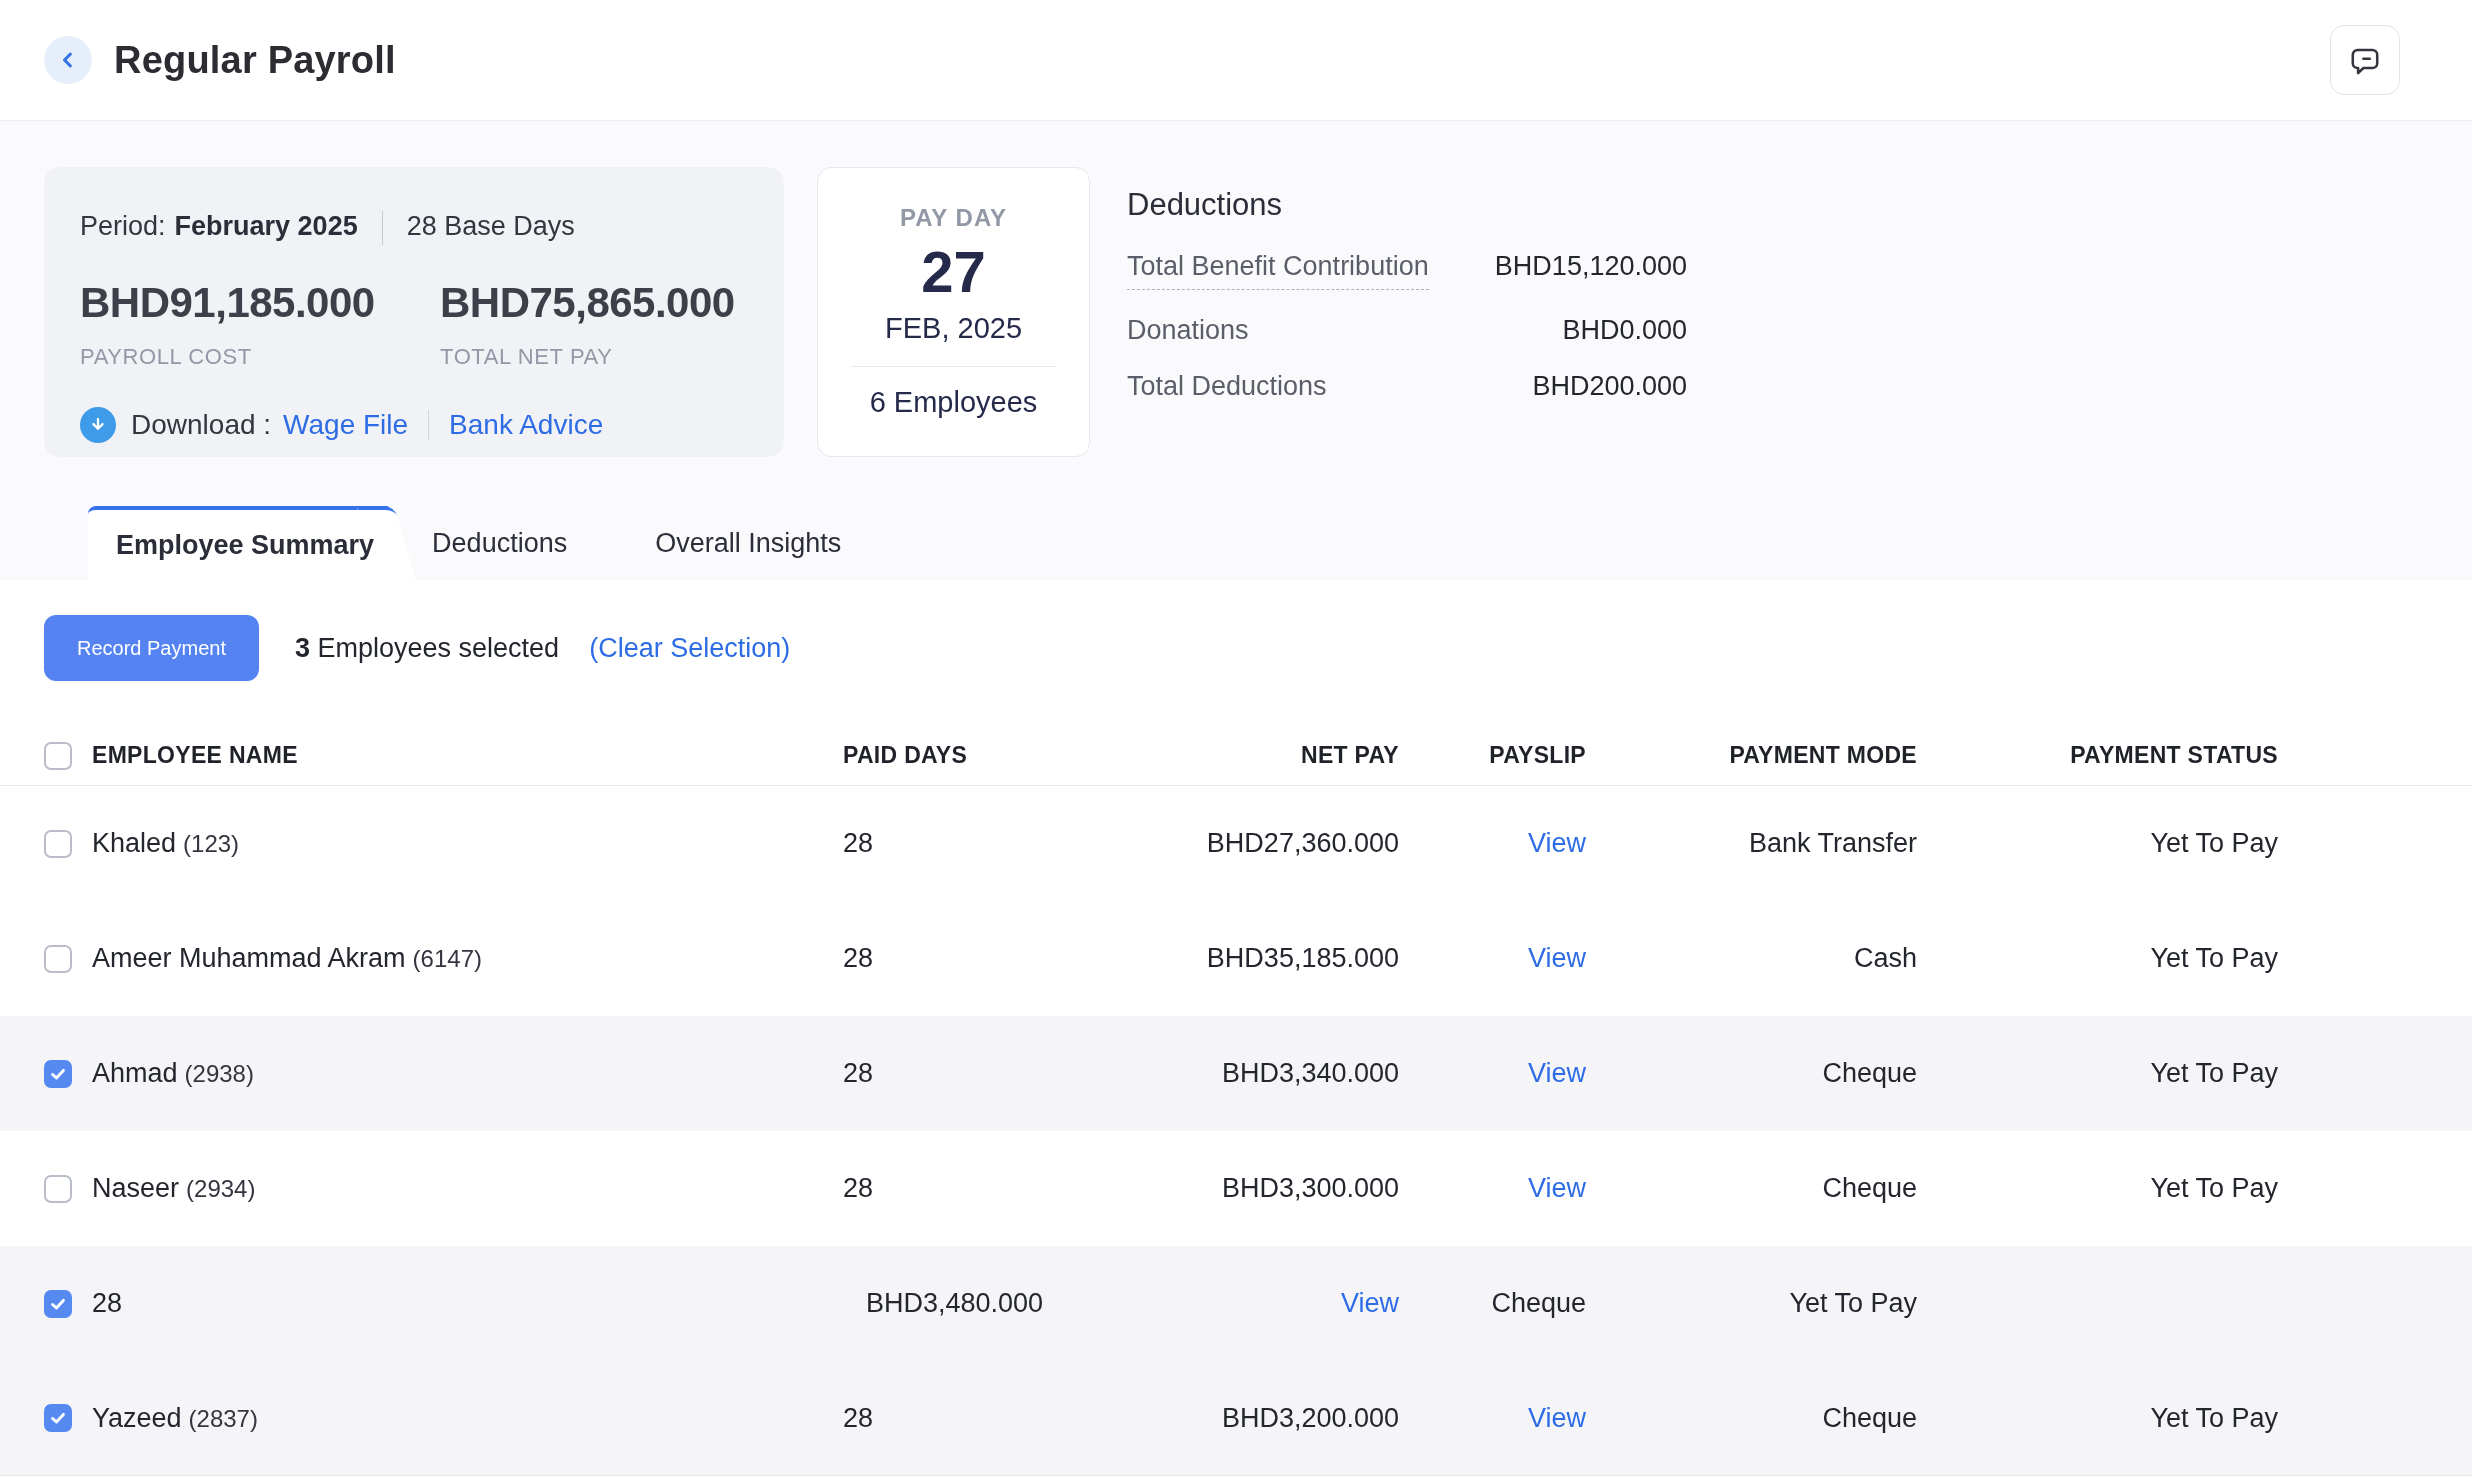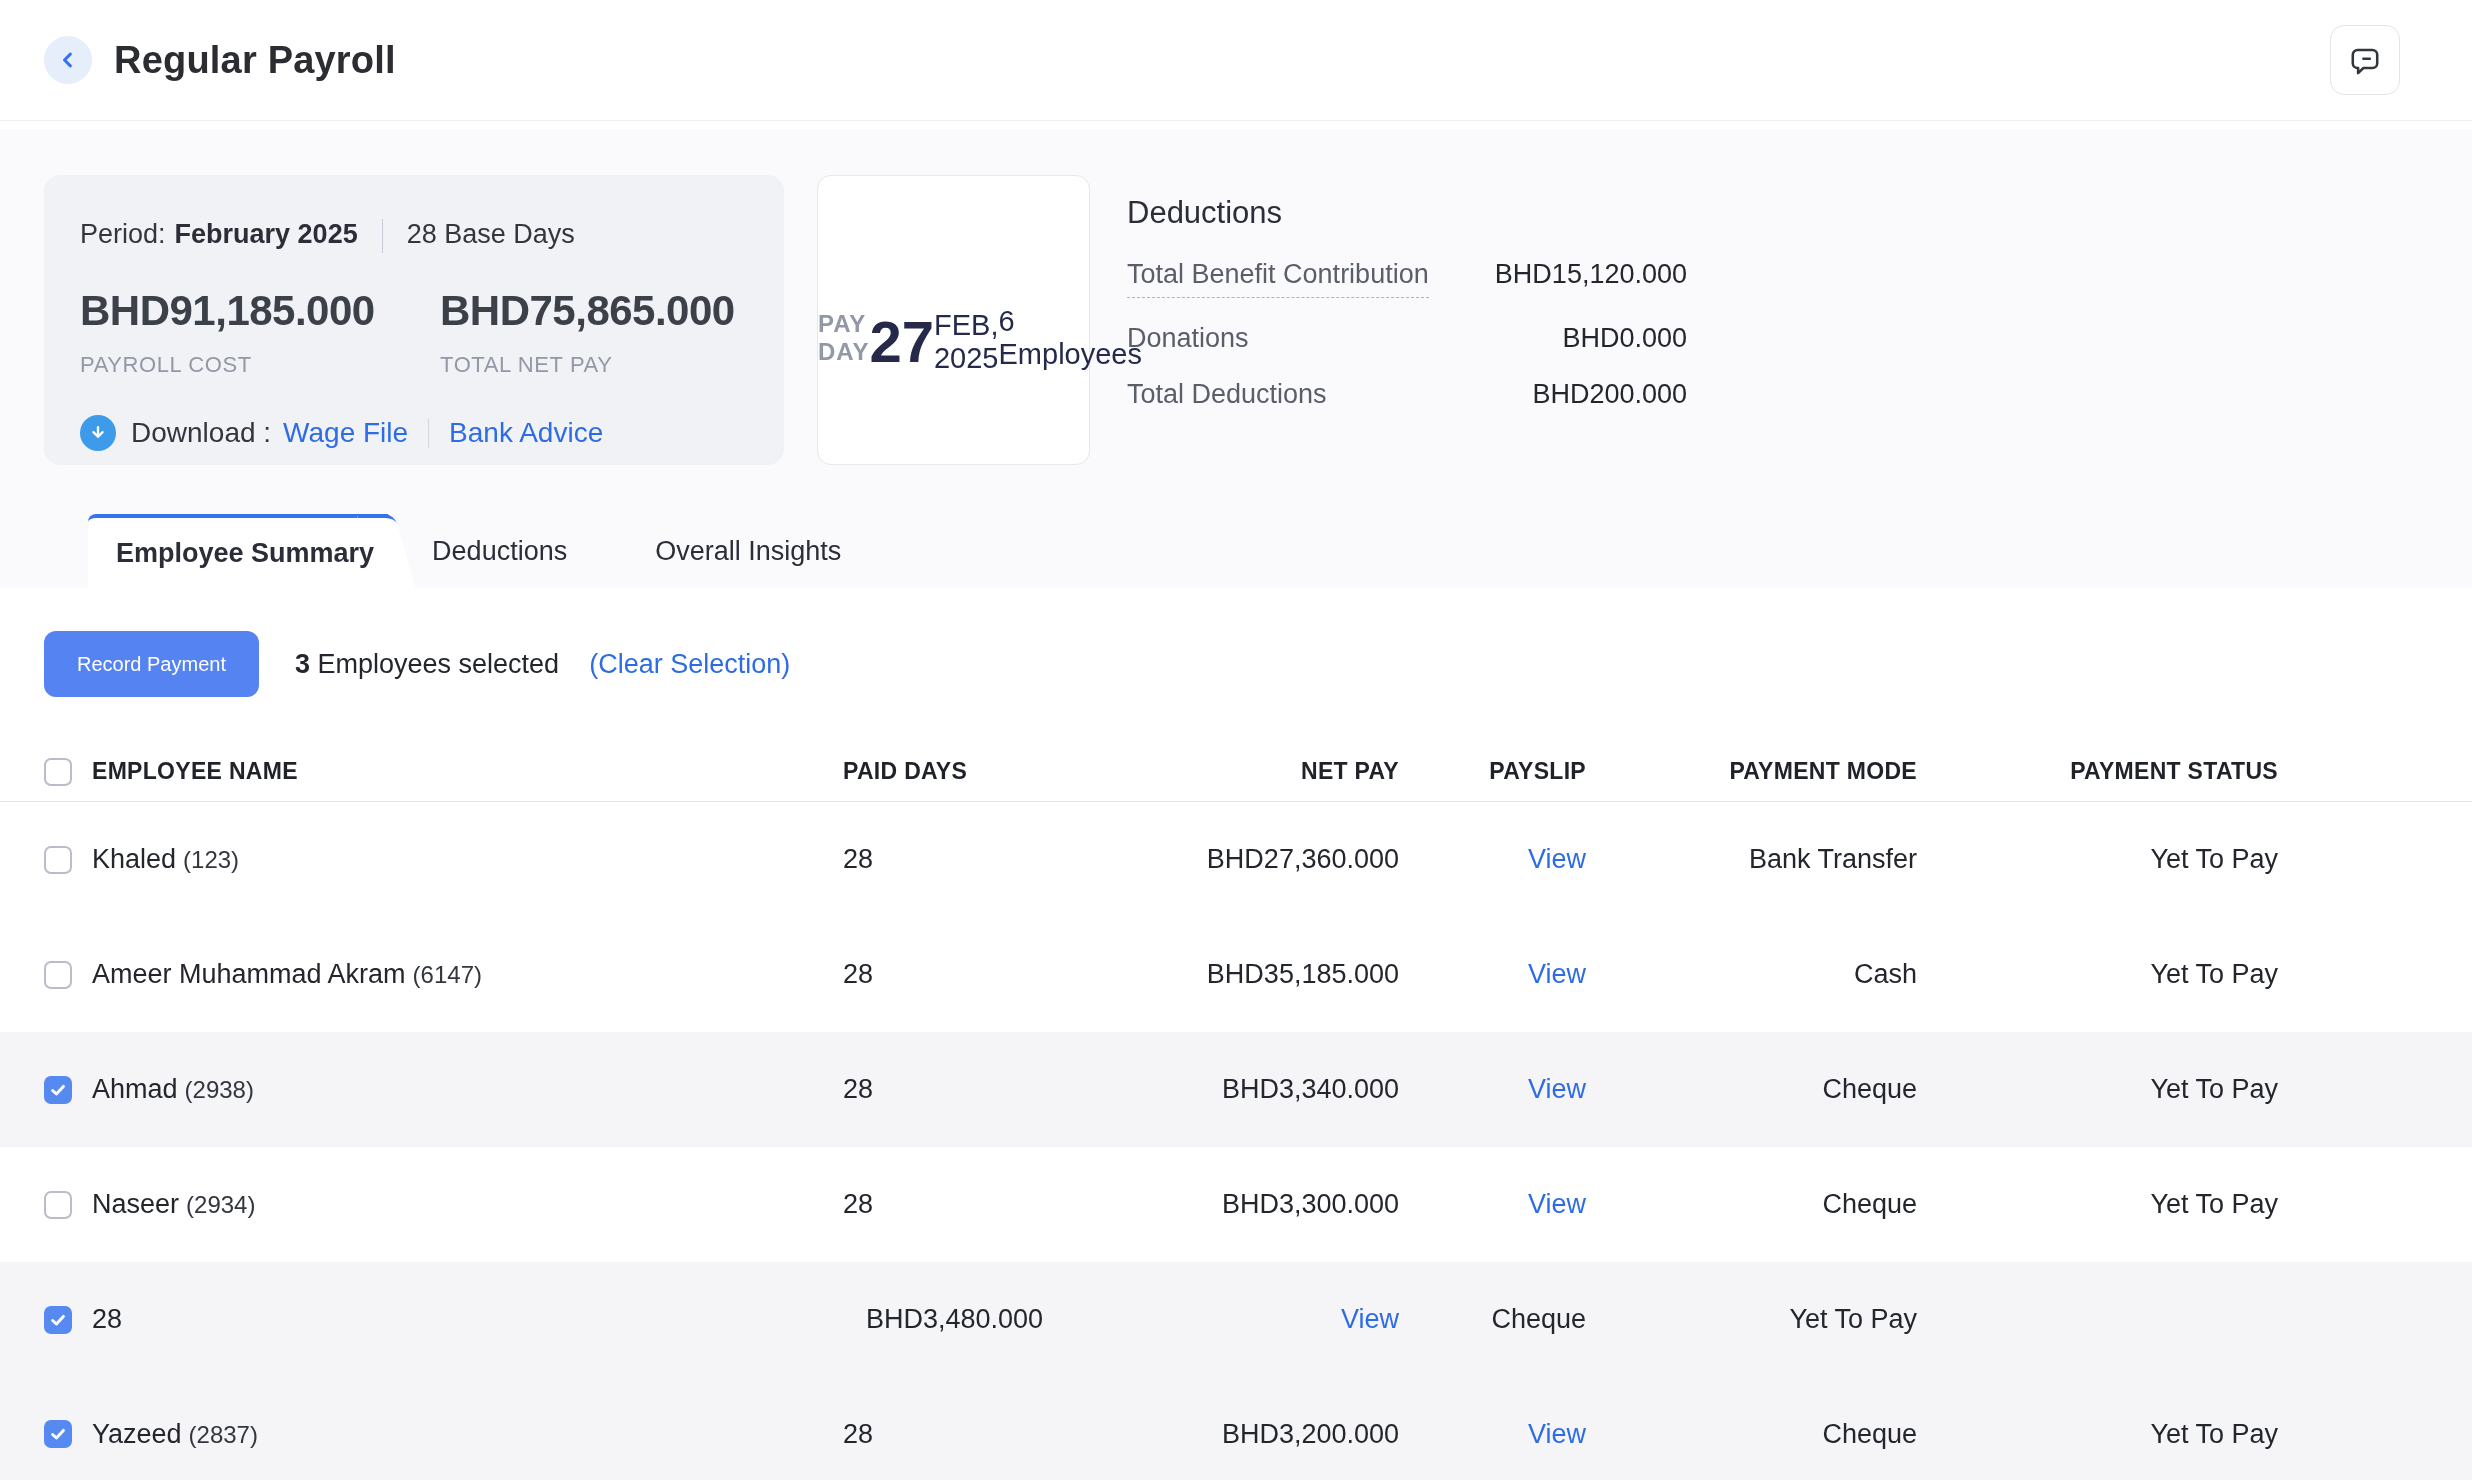--- a/index.html
+++ b/index.html
@@ -3,21 +3,21 @@
 <meta charset="utf-8">
 <style>
   * { box-sizing: border-box; }
   html,body { margin:0; padding:0; }
   body {
     width:2472px; height:1480px; overflow:hidden;
     background:#ffffff;
     font-family:"Liberation Sans","DejaVu Sans",sans-serif;
     color:#23262D;
   }
-  .page { display:flex; flex-direction:column; height:100%;gap:8px; }
+  .page { display:flex; flex-direction:column; height:100%; }
 
   
   .app-header {
     height:121px; flex:0 0 auto; background:#fff;
     border-bottom:1px solid #ECECF1;
     display:flex; align-items:center; padding:0 44px;
   }
   .back-btn {
     width:48px; height:48px; border-radius:50%; border:none;
     background:#E7EEFB; display:flex; align-items:center; justify-content:center;
@@ -50,21 +50,21 @@
   .dl-icon {
     width:36px; height:36px; border-radius:50%; background:#3D9BE9;
     display:flex; align-items:center; justify-content:center; margin-right:15px;
   }
   .blue-link { color:#2D6CE5; text-decoration:none; cursor:pointer; }
   .download-line .blue-link:first-of-type { margin-left:12px; }
 
   .payday-card {
     width:273px; height:290px; margin-left:33px;
     background:#fff; border:1px solid #E7E8EE; border-radius:14px;
-    display:flex; flex-direction:row; align-items:center; padding-top:36px;
+    display:flex; flex-direction:column; align-items:center; padding-top:36px;
   }
   .payday-label { font-size:24px; font-weight:700; color:#9298A6; letter-spacing:1px; }
   .payday-day { font-size:58px; font-weight:600; color:#252A4B; margin-top:8px; line-height:1.1; }
   .payday-my { font-size:29px; color:#252A4B; margin-top:8px; }
   .payday-hr { width:205px; height:1px; background:#E7E8EC; margin:21px 0 19px; }
   .payday-emp { font-size:29px; color:#252A4B; }
 
   .deductions-block { margin-left:37px; width:560px; padding-top:20px; }
   .deductions-title { font-size:31px; font-weight:500; color:#2B2E38; margin:0 0 28px; }
   .ded-row { display:flex; justify-content:space-between; align-items:baseline; margin-bottom:25px; font-size:27px; }

